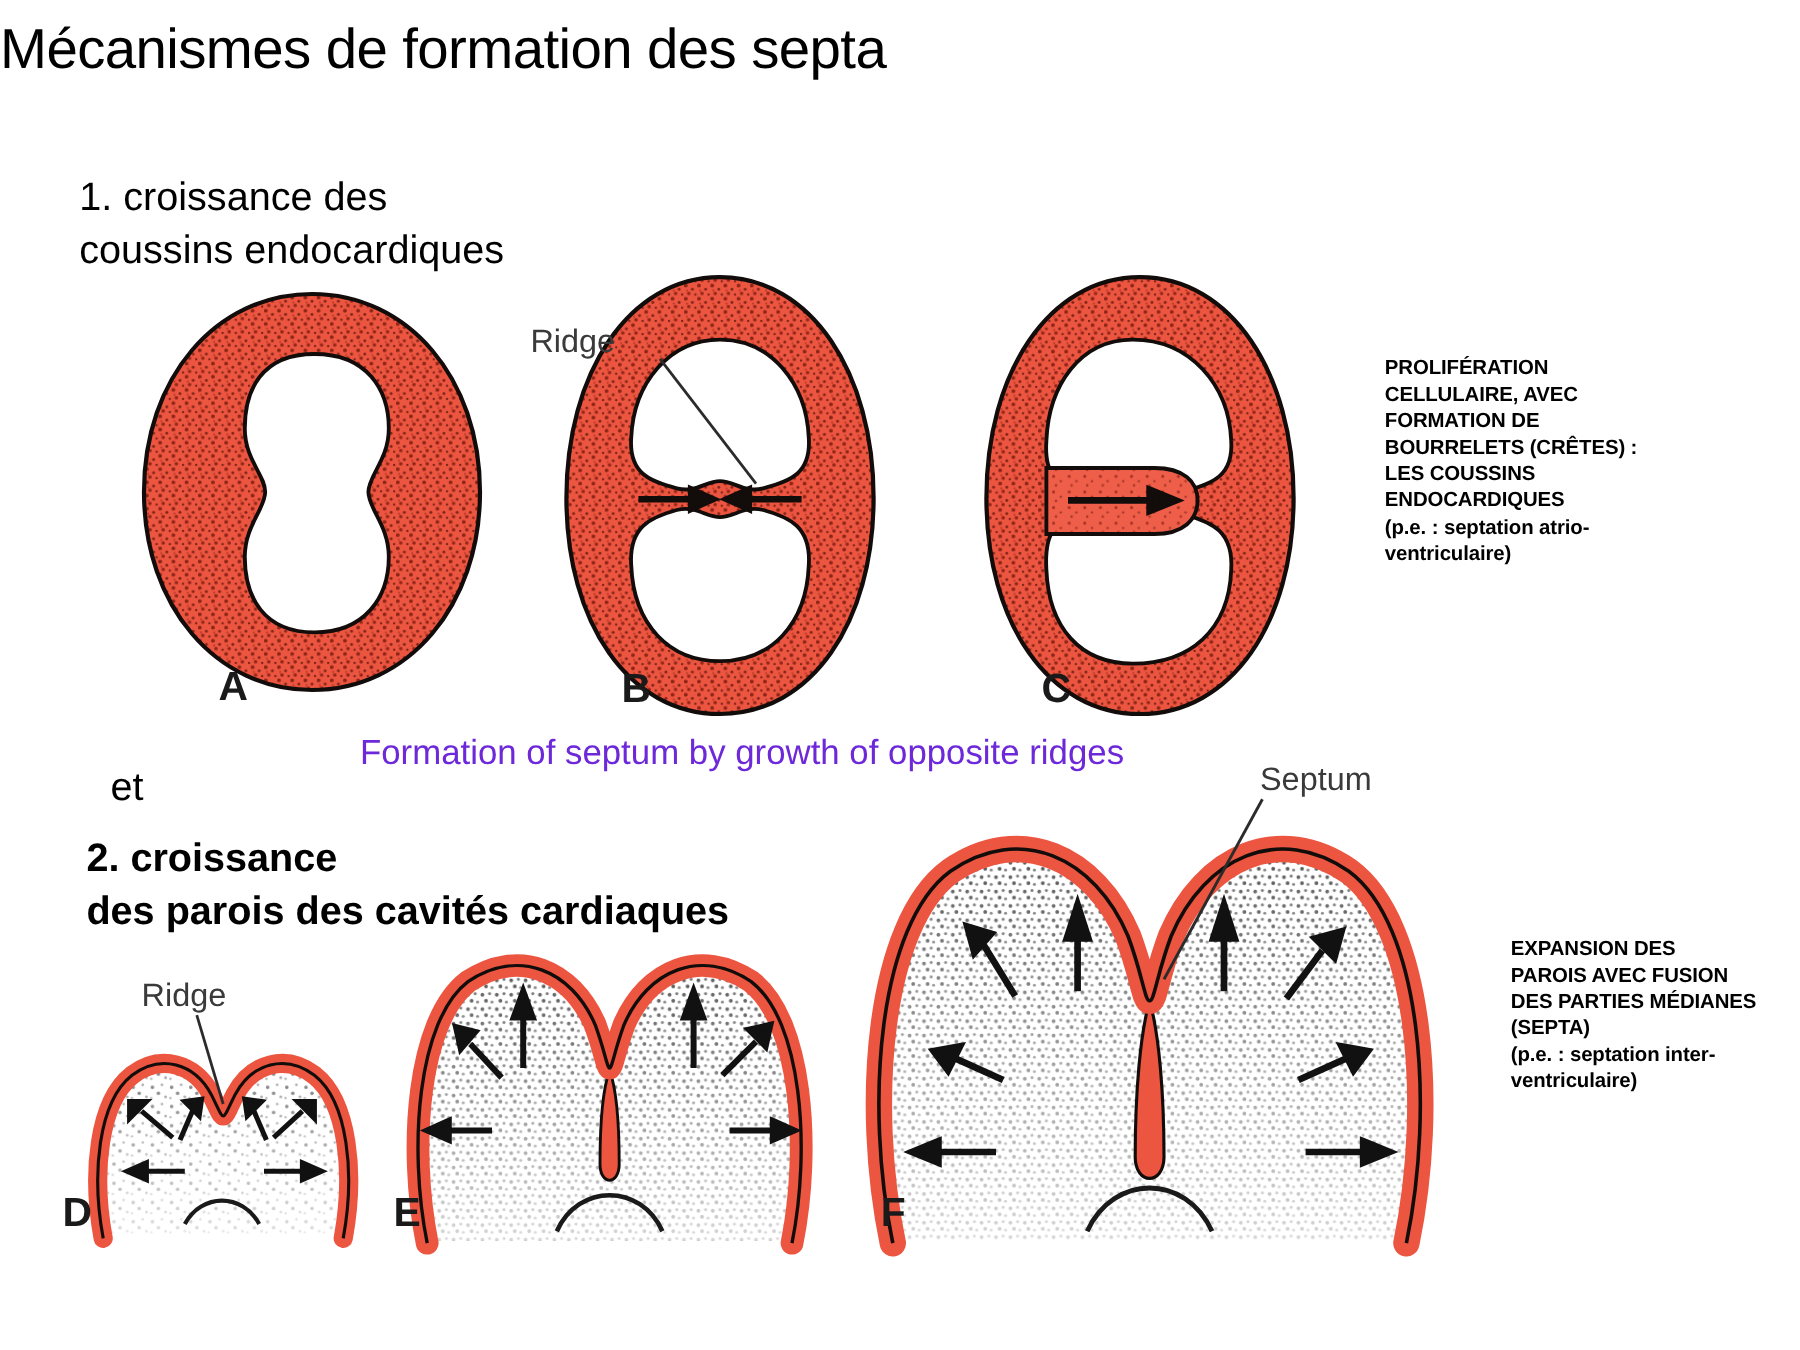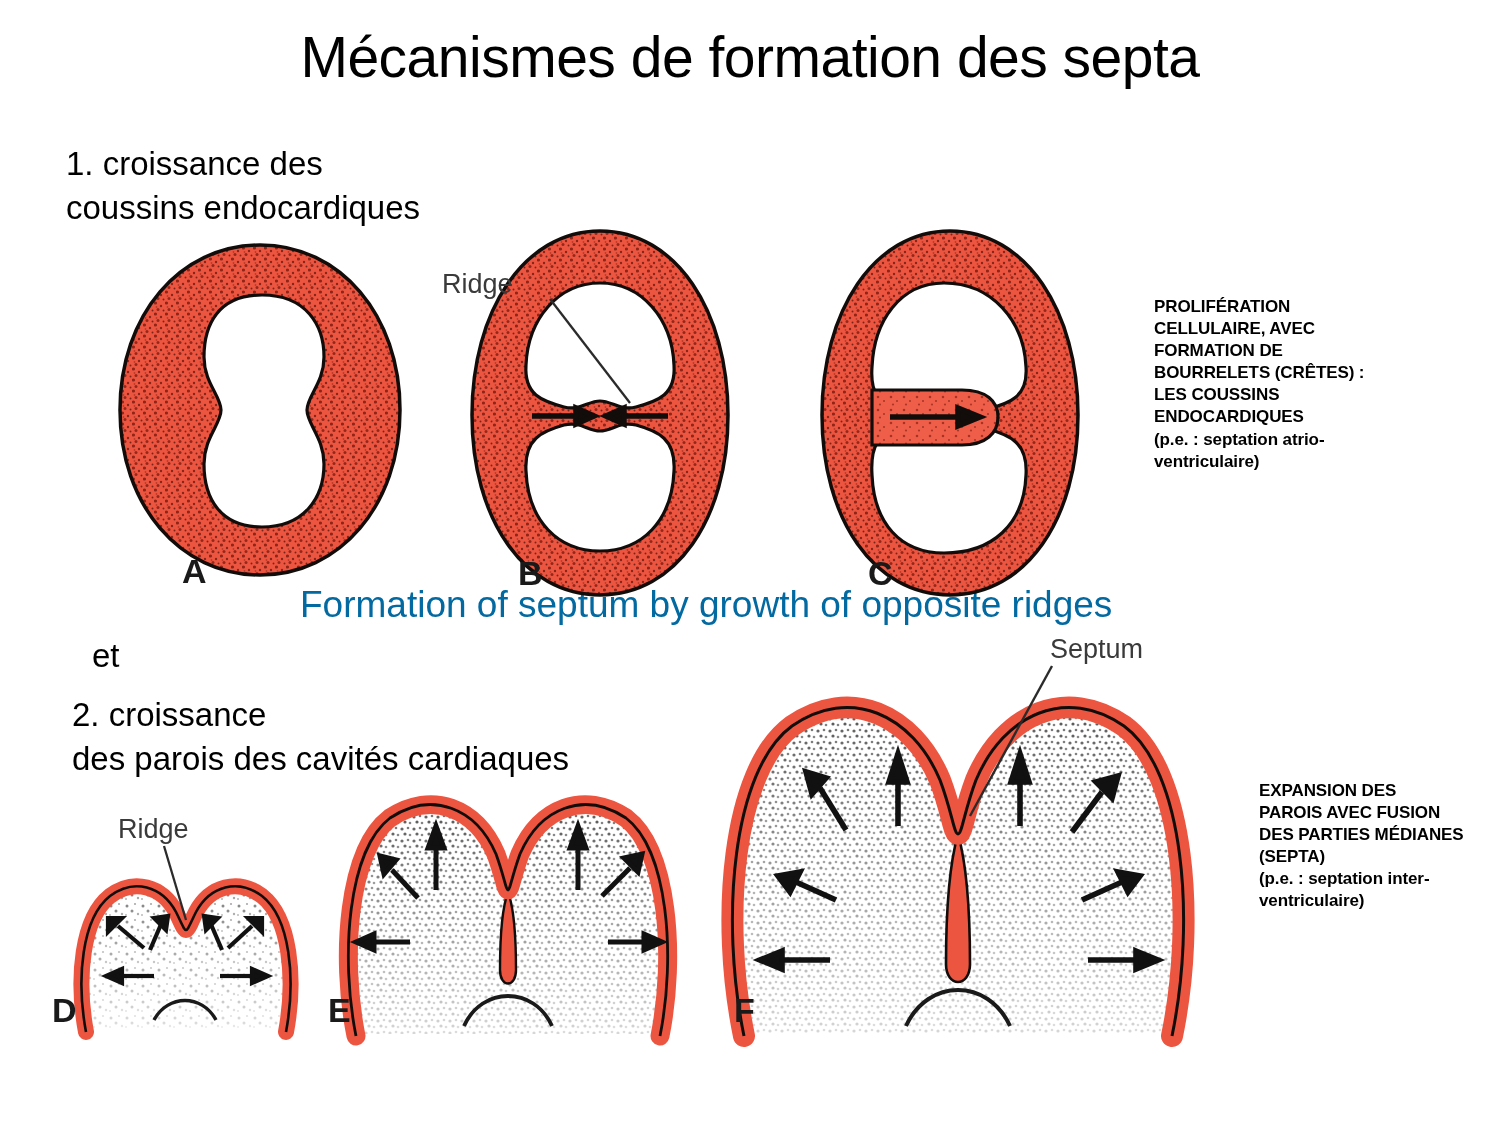--- a/index.html
+++ b/index.html
@@ -13,61 +13,61 @@
     position: relative;
     overflow: hidden;
     font-family: "Liberation Sans", sans-serif;
     color: #000000;
   }
 
   
   #slide-title {
     position: absolute;
     left: 0;
-    top: 28px;
+    top: 16px;
     width: 1500px;
-    text-align: center;
-    font-size: 57px;
+    text-align: left;
+    font-size: 47px;
     line-height: 1.05;
     font-weight: 400;
     letter-spacing: -0.5px;
     white-space: nowrap;
   }
 
   
   .left-text {
     position: absolute;
     font-size: 33px;
     line-height: 1.33;
     font-weight: 400;
     white-space: pre-line;
   }
   #bullet-one { left: 66px; top: 142px; }
   #connector-et { left: 72px; top: 634px; margin-left: 20px; }
-  #bullet-two { left: 72px; top: 693px; }
+  #bullet-two { left: 72px; top: 693px; font-weight: bold; }
 
   
   .right-note {
     position: absolute;
     font-size: 17px;
     line-height: 1.30;
     font-weight: bold;
     letter-spacing: -0.1px;
     white-space: pre-line;
   }
   #note-proliferation { left: 1154px; top: 296px; width: 250px; }
   #note-expansion { left: 1222px; top: 780px; width: 270px; margin-left: 37px; }
 
   
   #figure-caption-top {
     position: absolute;
     left: 300px;
-    top: 584px;
-    font-size: 37px;
-    color: #0369a1;
+    top: 612px;
+    font-size: 29px;
+    color: #6d28d9;
     white-space: nowrap;
   }
 
   
   .fig {
     position: absolute;
     overflow: visible;
   }
   #fig-top-row { left: 110px; top: 215px; width: 1060px; height: 400px; }
   #fig-bottom-row { left: 40px; top: 620px; width: 1200px; height: 420px; }

